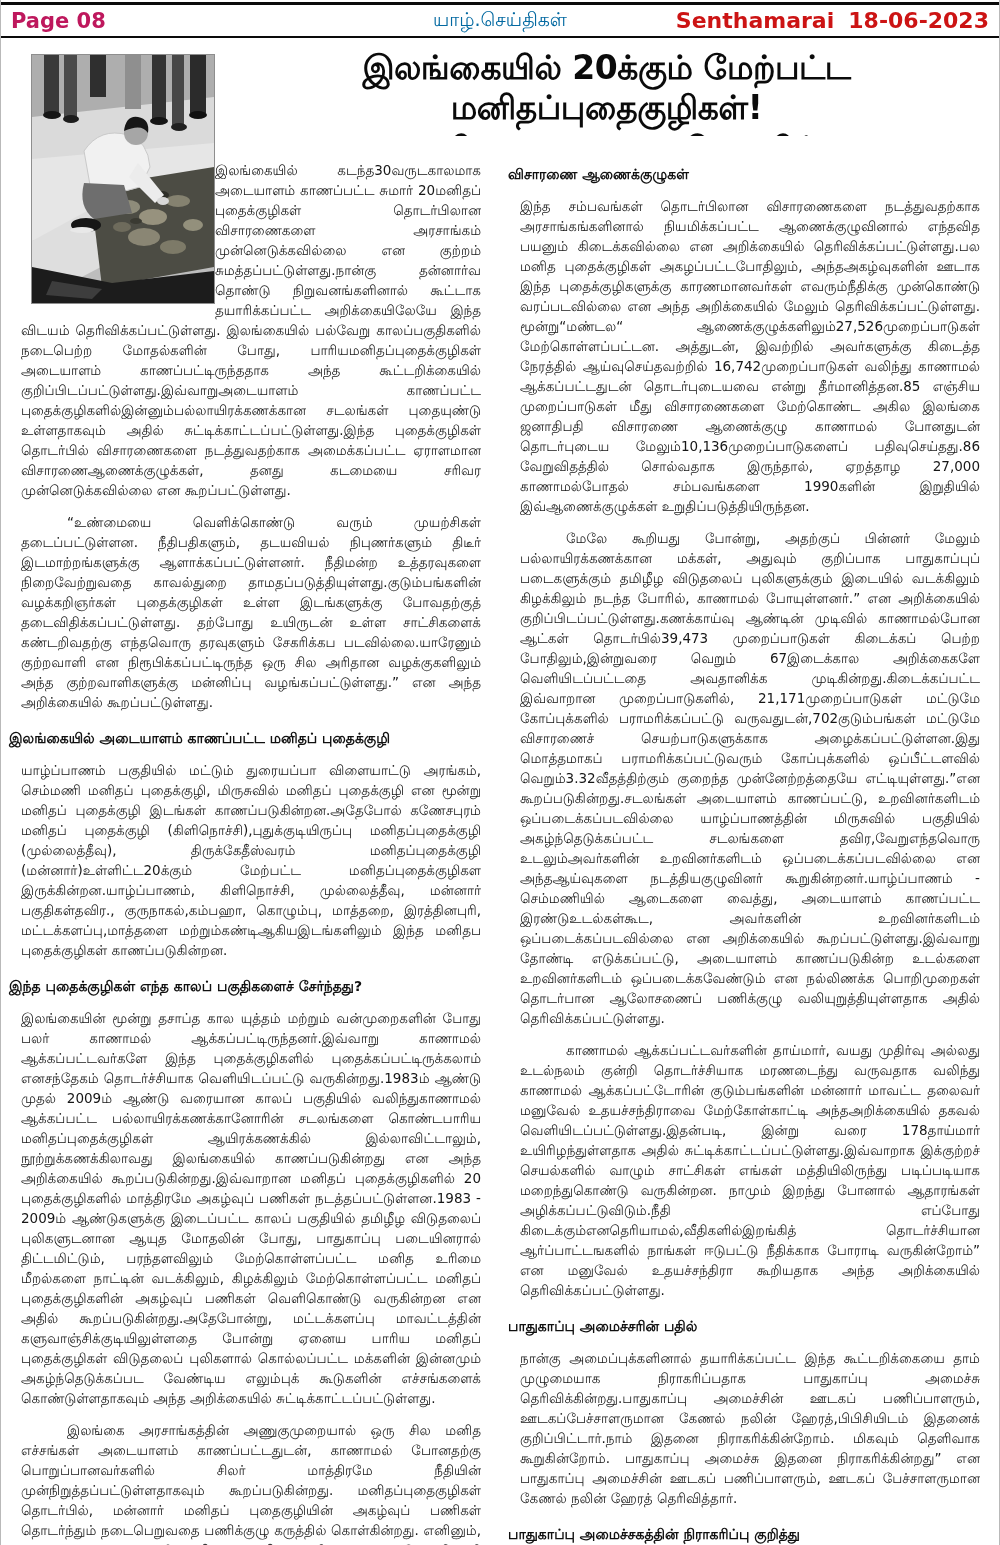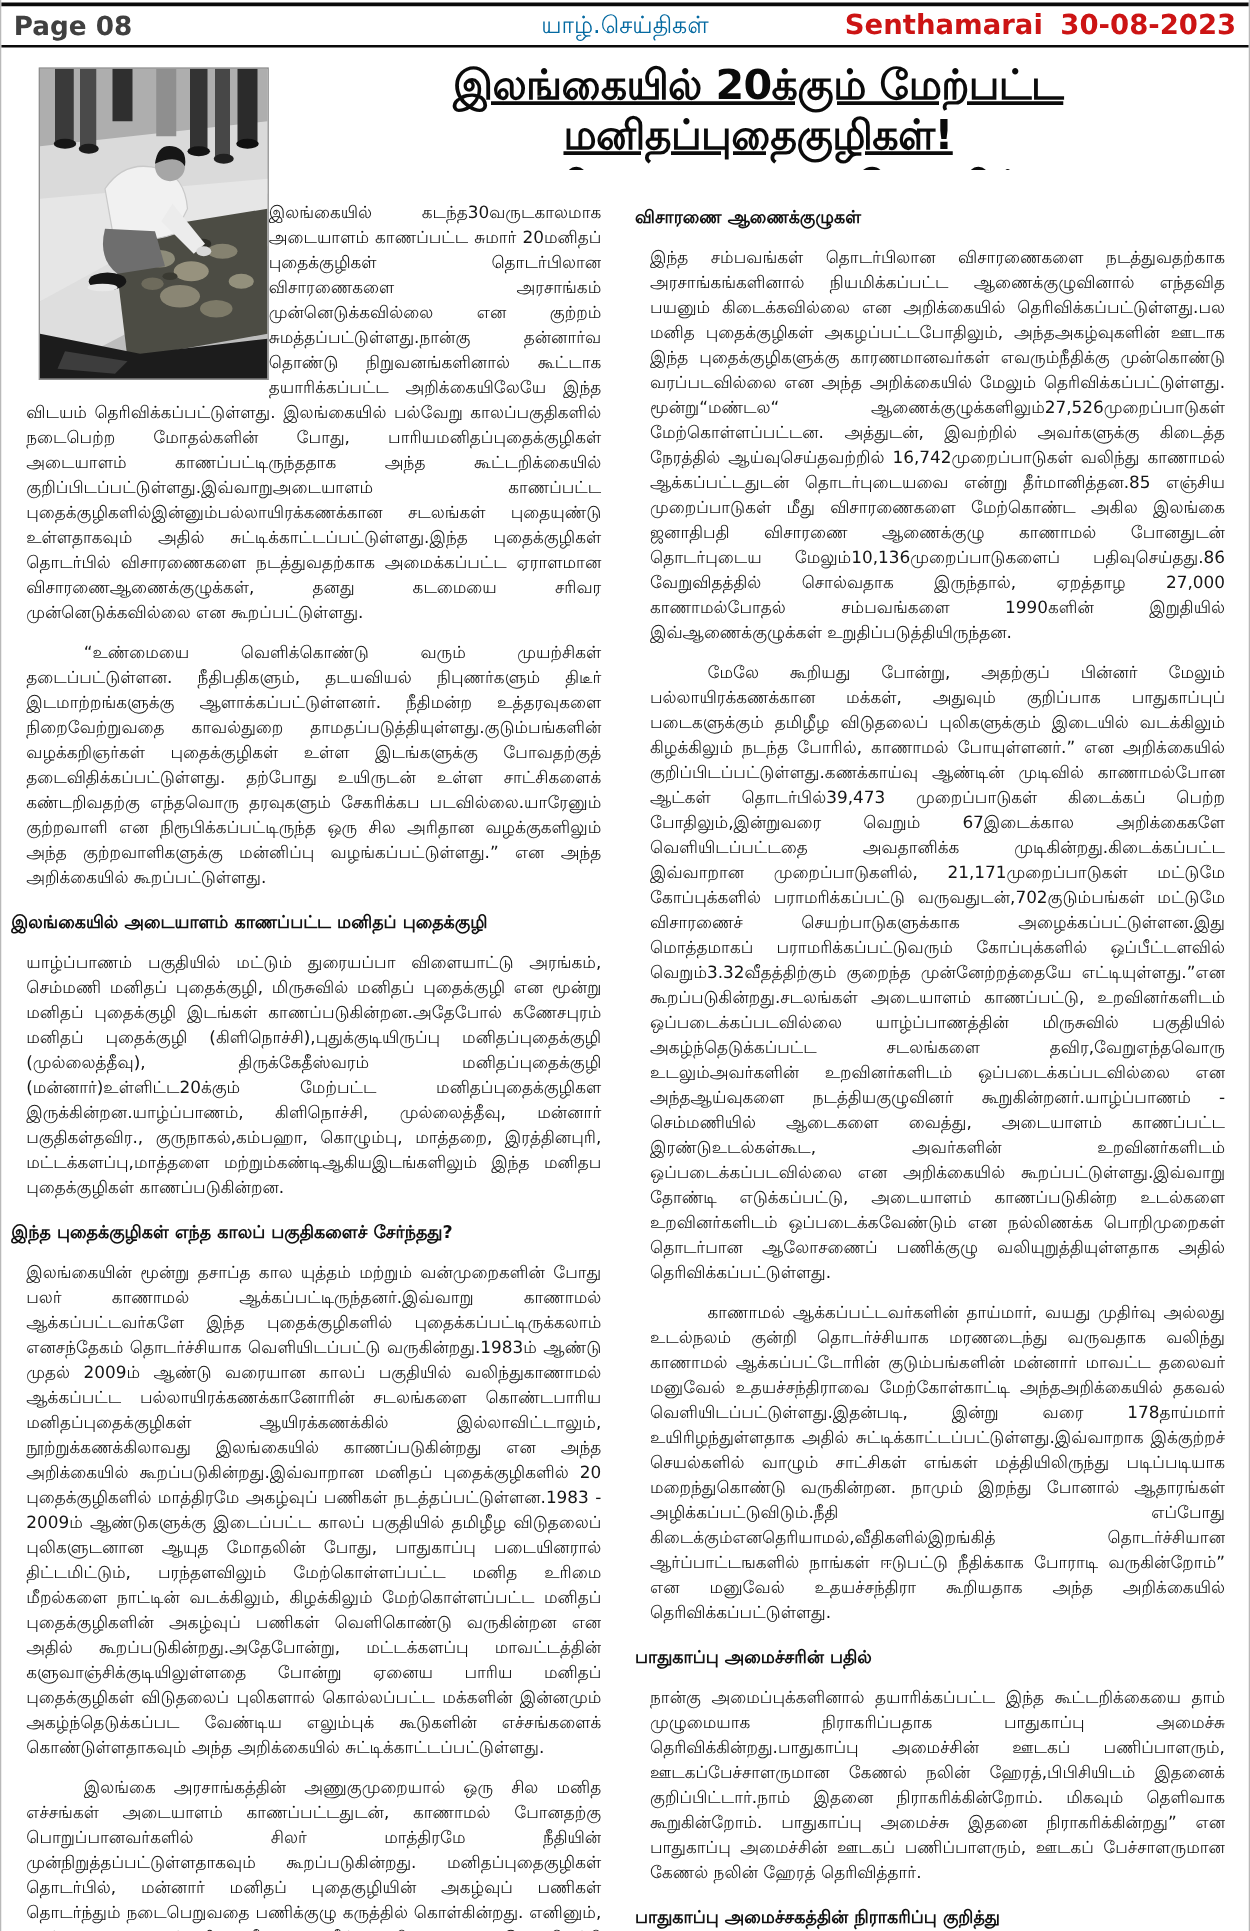--- a/index.html
+++ b/index.html
@@ -21,39 +21,39 @@
   .mh-right .sp{display:inline-block;width:14px;}
   
   .content{position:relative;padding:8px 7px 0 8px;}
   .photo-frame{
     position:absolute;left:30px;top:16px;width:182px;height:248px;
     border:1px solid #8e8e8e;background:#c2c2c2;box-shadow:0 0 0 3px #f2f2f2 inset;
   }
   .photo-frame svg{display:block;width:100%;height:100%;}
   .headline{
     margin-left:212px;text-align:center;font-weight:bold;color:#0b0b0b;
-    font-size:33px;line-height:1.22;letter-spacing:-0.5px;padding-top:2px;height:88px;overflow:hidden;text-decoration:underline;
+    font-size:33px;line-height:1.22;letter-spacing:-0.5px;padding-top:2px;height:88px;overflow:hidden;
   }
   .columns{display:flex;gap:15px;margin-top:12px;}
   .col{flex:1;min-width:0;text-align:justify;font-size:13.5px;line-height:20px;color:#161616;}
   .photo-spacer{float:left;width:206px;height:164px;}
   .col p.blk{margin:12px;}
   .col h3.blk{margin:16px 0 0 0;font-size:14px;font-weight:bold;color:#101010;}
   .col .indent{text-indent:46px;}
 </style>
 </head>
 <body>
 
 <div class="page">
 
   <div class="masthead">
-    <div class="mh-cell mh-left" style="color: #404040;">Page 08</div>
+    <div class="mh-cell mh-left" style="color: #be185d;">Page 08</div>
     <div class="mh-cell mh-center" style="color: #0369a1;">யாழ்.செய்திகள்</div>
     <div class="mh-cell mh-right" style="color: rgb(204, 20, 20);">
-      <span>Senthamarai</span><span class="sp"></span><span>30-08-2023</span>
+      <span>Senthamarai</span><span class="sp"></span><span>18-06-2023</span>
     </div>
   </div>
 
   <div class="content">
 
     <div class="photo-frame">
       <svg viewBox="0 0 182 248" preserveAspectRatio="none">
         <rect x="0" y="0" width="182" height="248" fill="#bdbdbd"></rect>
         <rect x="0" y="0" width="182" height="96" fill="#aeaeae"></rect>
         <polygon points="0,62 182,42 182,100 0,116" fill="#dadada"></polygon>

